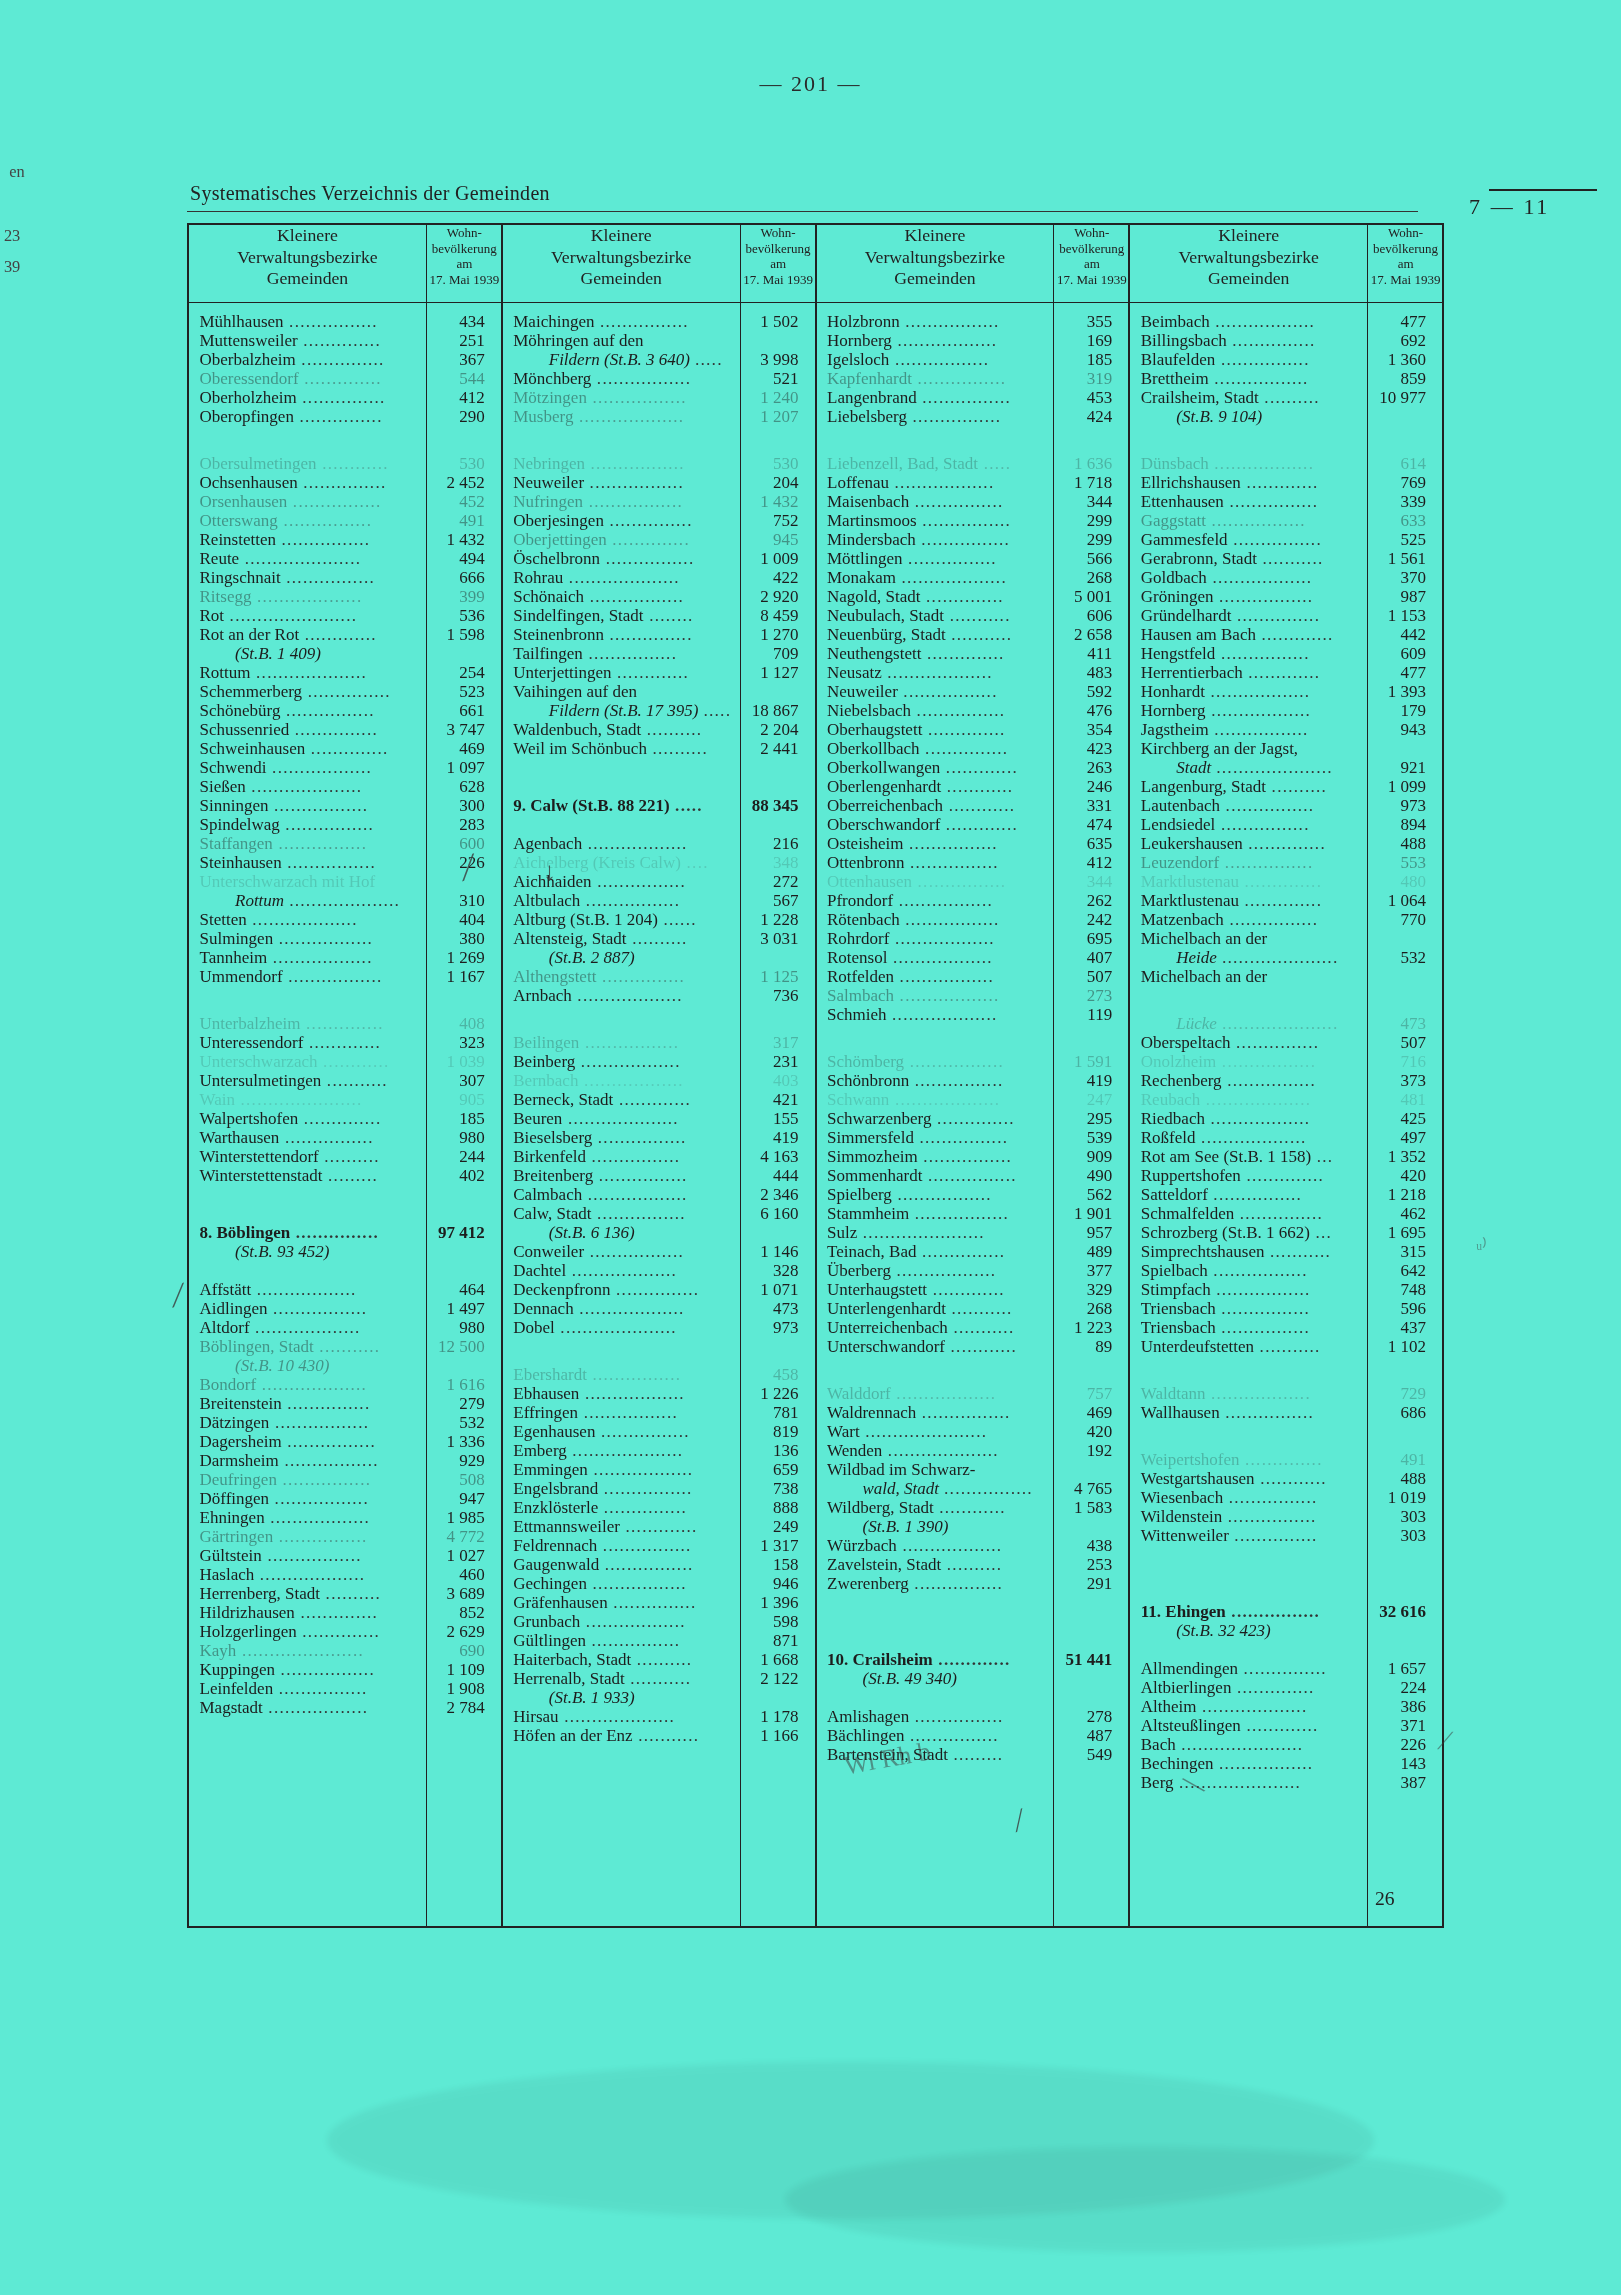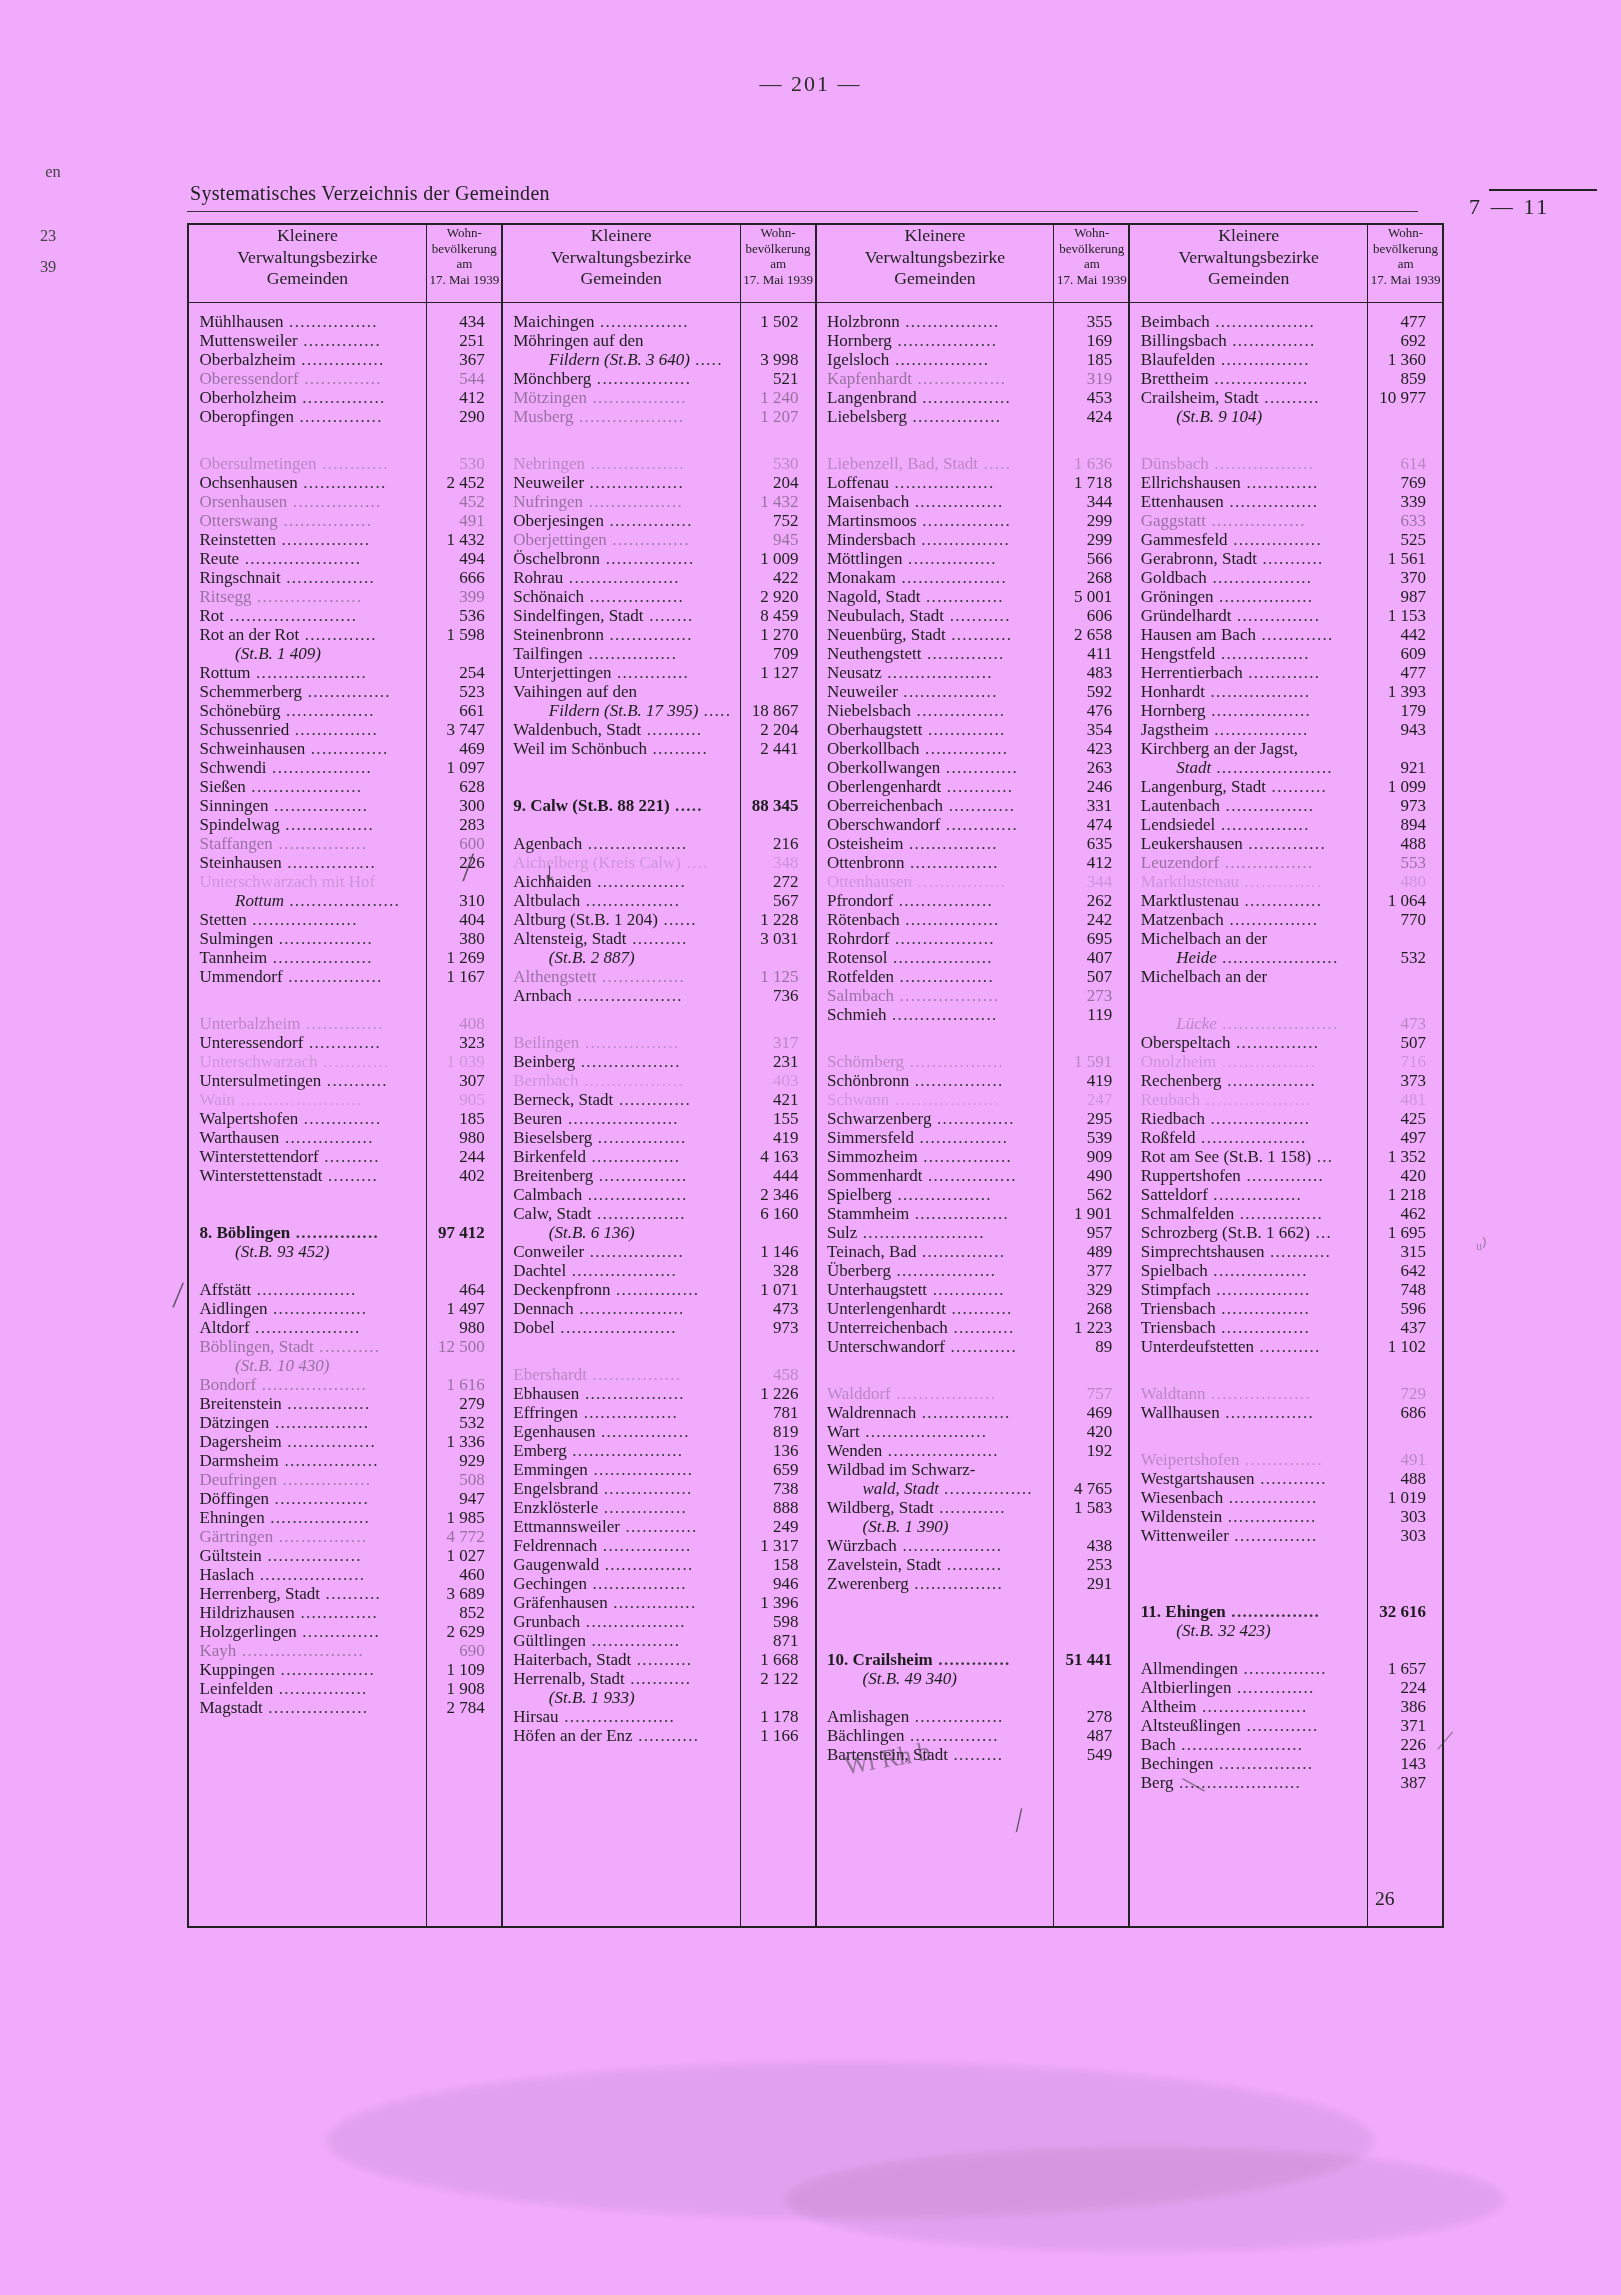--- a/index.html
+++ b/index.html
@@ -5,21 +5,21 @@
   html,body{margin:0;padding:0;background:#fff;}
   body{
     width:1621px;height:2295px;
     font-family:"Liberation Serif","DejaVu Serif",serif;
     color:#1b1b1b;
     position:relative;
     overflow:hidden;
   }
   .page{
     position:absolute;inset:0;
-    background:#f0abfc;
+    background:#5eead4;
     padding-left:48px;
   }
   
   .folio{
     position:absolute;top:71px;left:0;width:100%;
     text-align:center;font-size:22px;letter-spacing:2px;
     color:#2a2a2a;
   }
   
   .hdr-title{
@@ -34,21 +34,21 @@
   .hdr-sub{
     position:absolute;top:194px;left:1469px;font-size:22px;letter-spacing:2.6px;color:#222;
   }
   .hdr-left{
     position:absolute;top:182px;left:190px;font-size:20px;color:#222;letter-spacing:0.3px;
   }
   .hdr-left-rule{
     position:absolute;top:211px;left:187px;width:1231px;height:1.3px;background:#333;
   }
   .edge-note{
-    position:absolute;font-size:16.4px;color:#444;margin-left:36px;
+    position:absolute;font-size:16.4px;color:#444;
   }
   
   .tbl{
     position:absolute;top:223px;left:187px;
     width:1257px;
   }
   .thead{
     display:flex;border:2px solid #222;border-bottom:1.3px solid #222;
     height:77px;
   }

